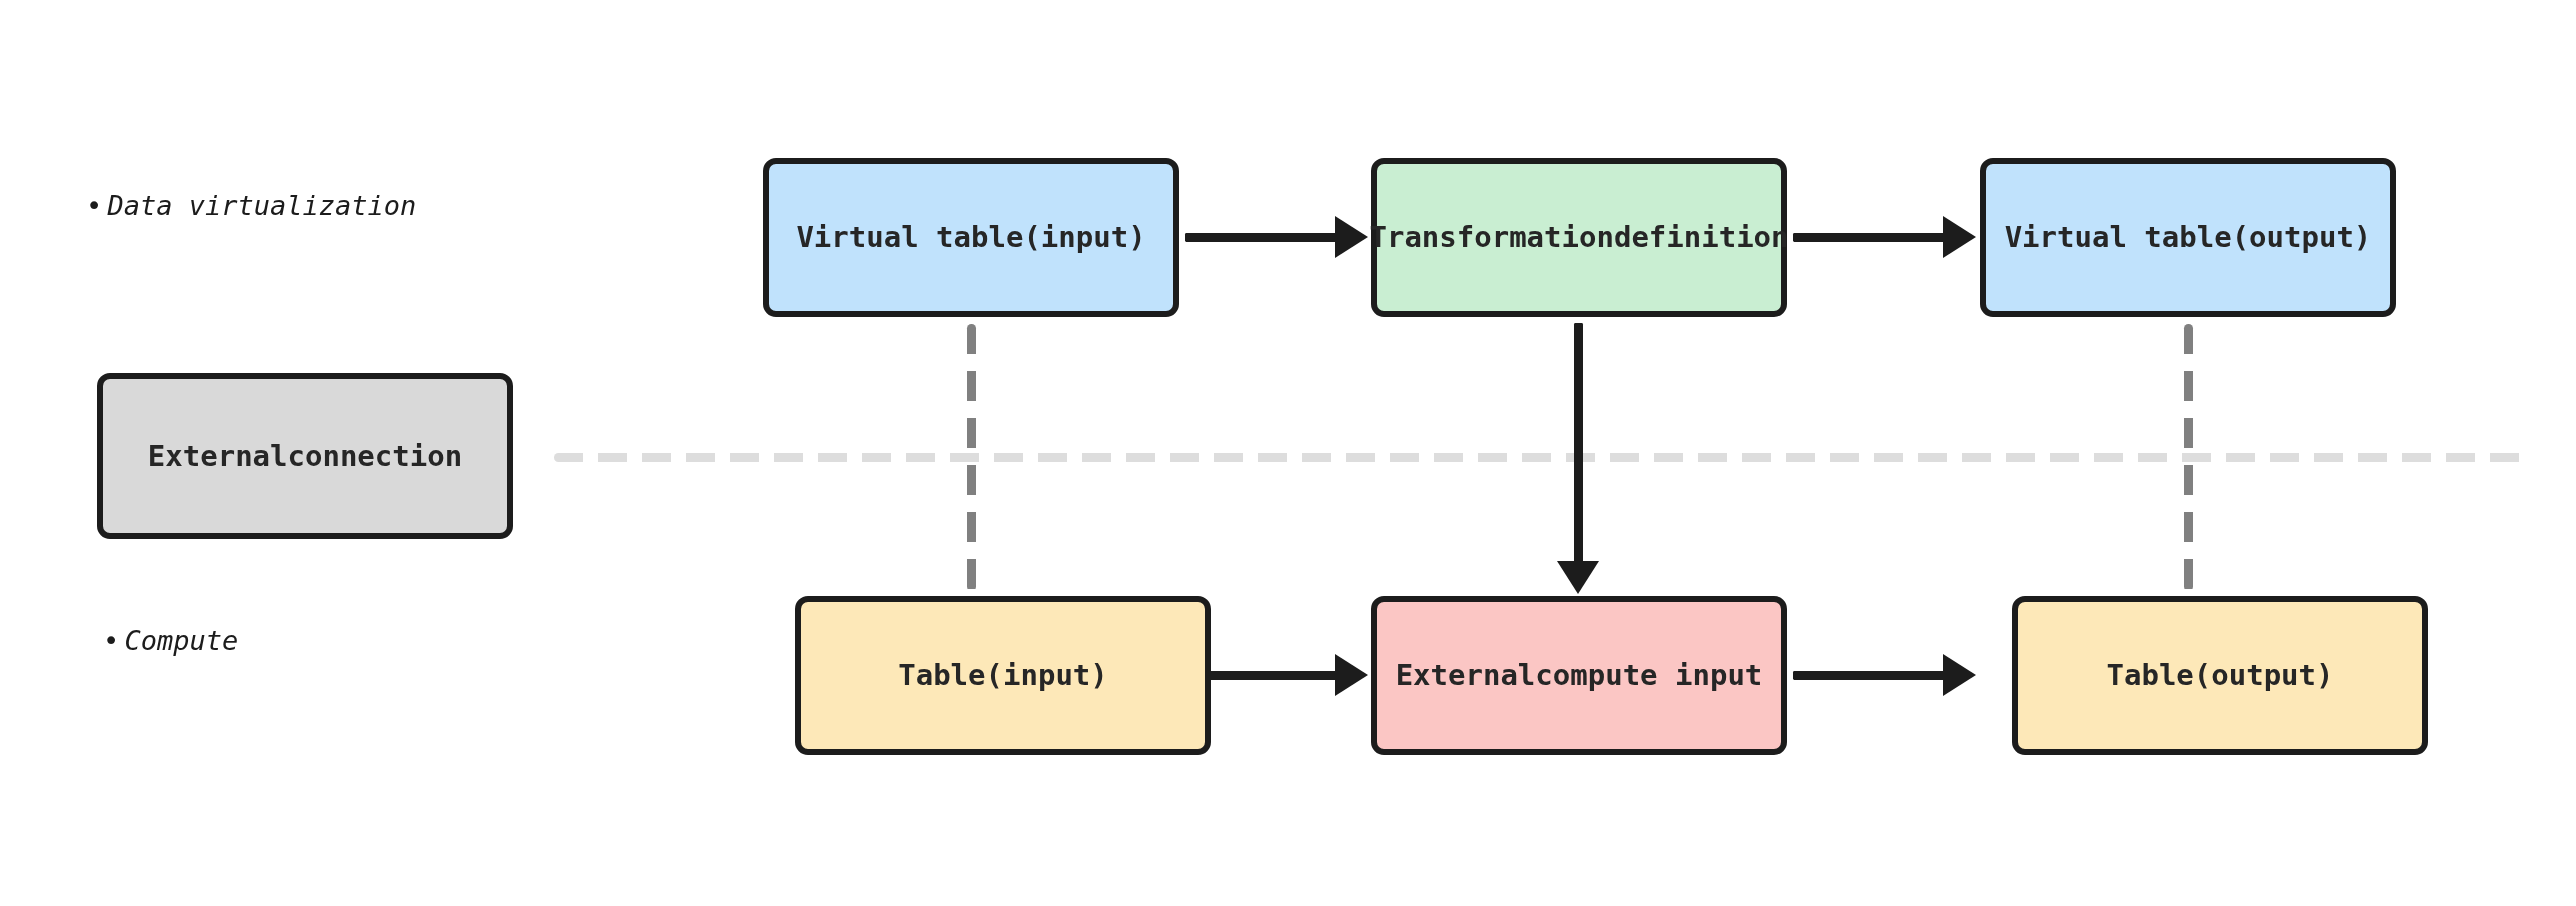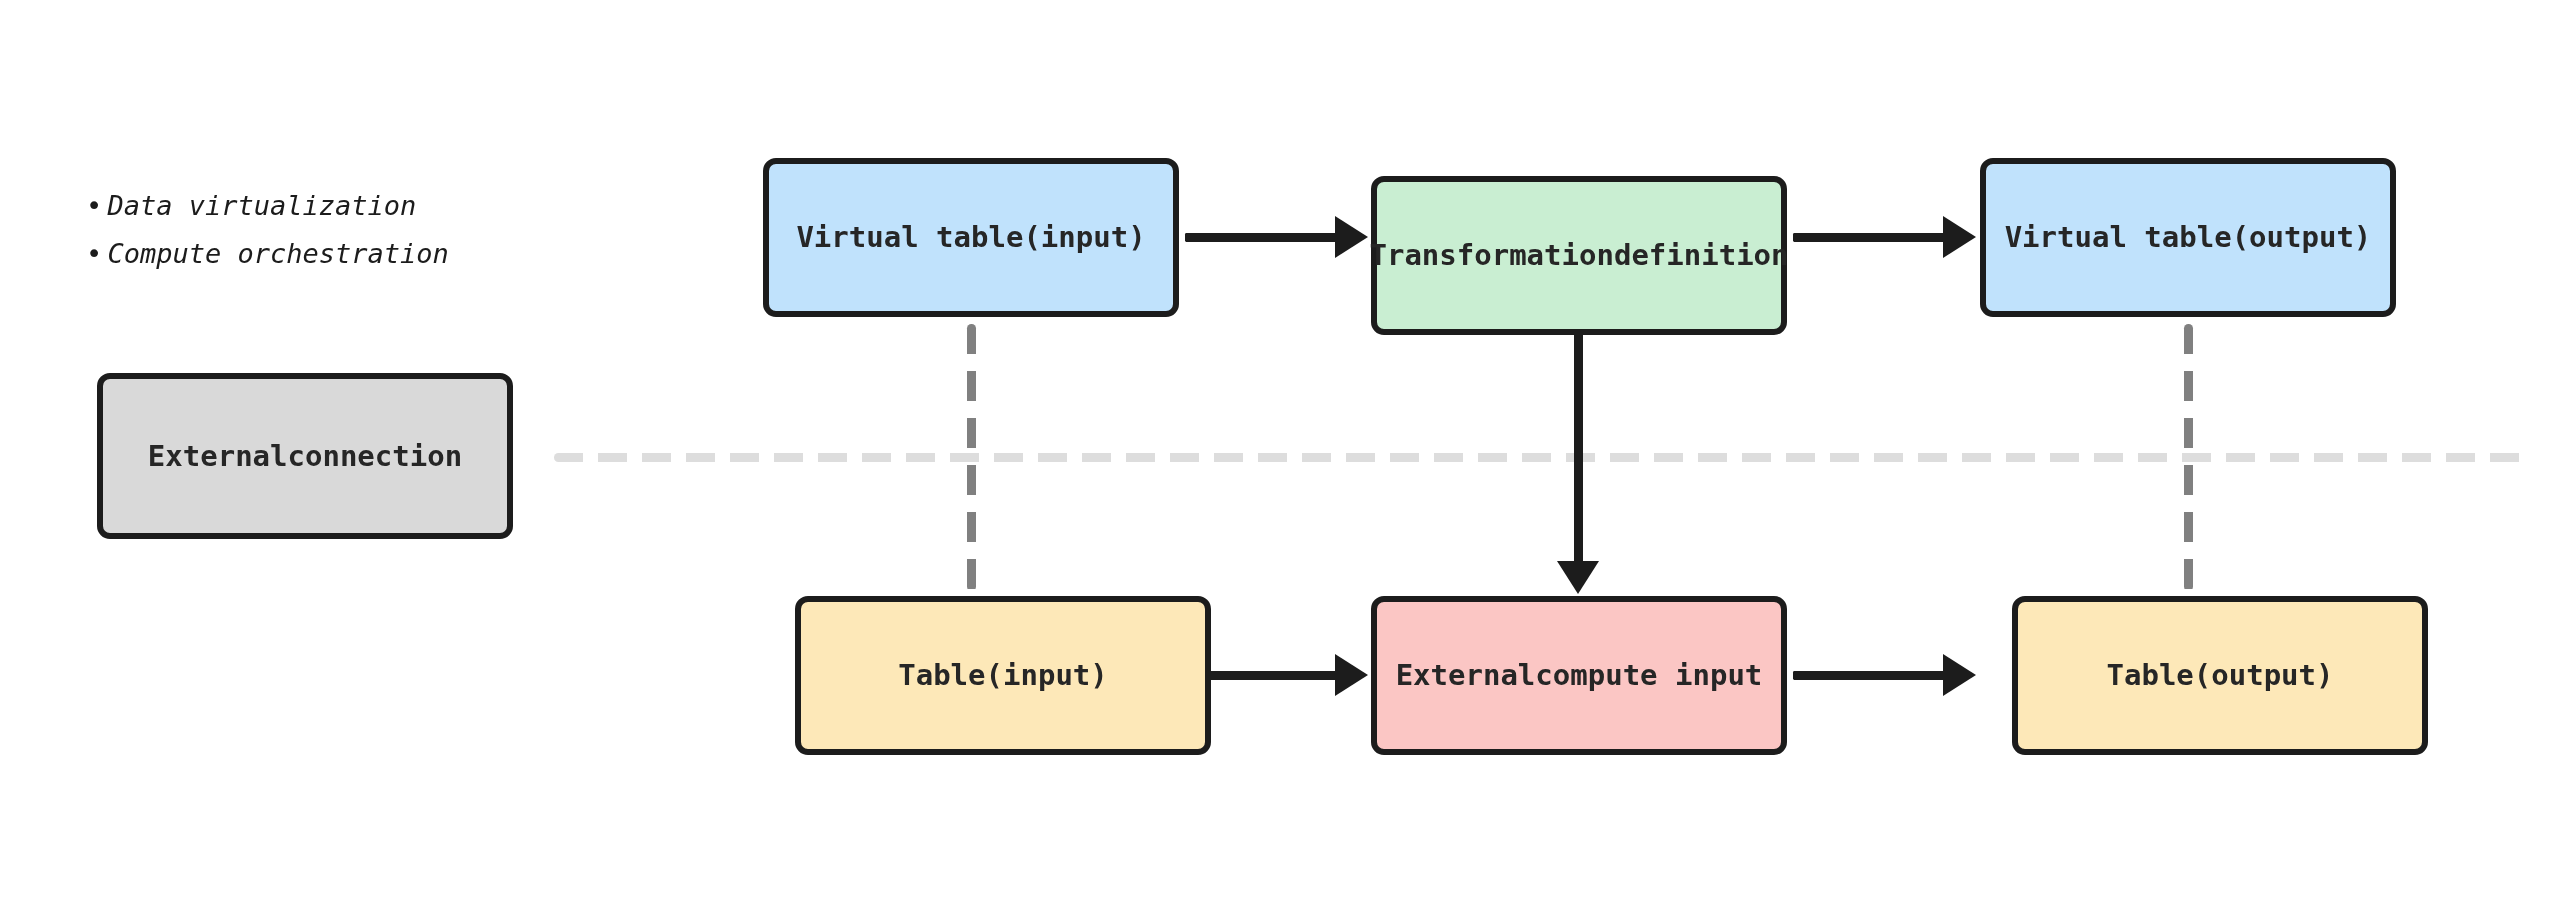--- a/index.html
+++ b/index.html
@@ -132,39 +132,39 @@
 <body>
 
 <div id="canvas">
 
   <div class="h-divider"></div>
 
   <div class="bullets" style="left:86px; top:182px;">
     <span class="bullet-row">
       <span class="dot">•</span><span>Data virtualization</span>
     </span>
+  </div>
+
+  <div class="bullets" style="left:103px; top:617px;">
     <span class="bullet-row">
-      <span class="dot">•</span><span>Compute orchestration</span>
+      <span class="dot">•</span><span>Compute</span>
     </span>
-  </div>
-
-  <div class="bullets" style="left:103px; top:617px;">
   </div>
 
   <div class="node n-gray" style="left:97px; top:373px; width:416px; height:166px;">
     <span class="line">External</span>
     <span class="line">connection</span>
   </div>
 
   <div class="node n-blue" style="left:763px; top:158px; width:416px; height:159px;">
     <span class="line">Virtual table</span>
     <span class="line">(input)</span>
   </div>
 
-  <div class="node n-green" style="left:1371px; top:176px; width:416px; height:159px;">
+  <div class="node n-green" style="left:1371px; top:158px; width:416px; height:159px;">
     <span class="line">Transformation</span>
     <span class="line">definition</span>
   </div>
 
   <div class="node n-blue" style="left:1980px; top:158px; width:416px; height:159px;">
     <span class="line">Virtual table</span>
     <span class="line">(output)</span>
   </div>
 
   <div class="node n-yellow" style="left:763px; top:596px; width:416px; height:159px;">

